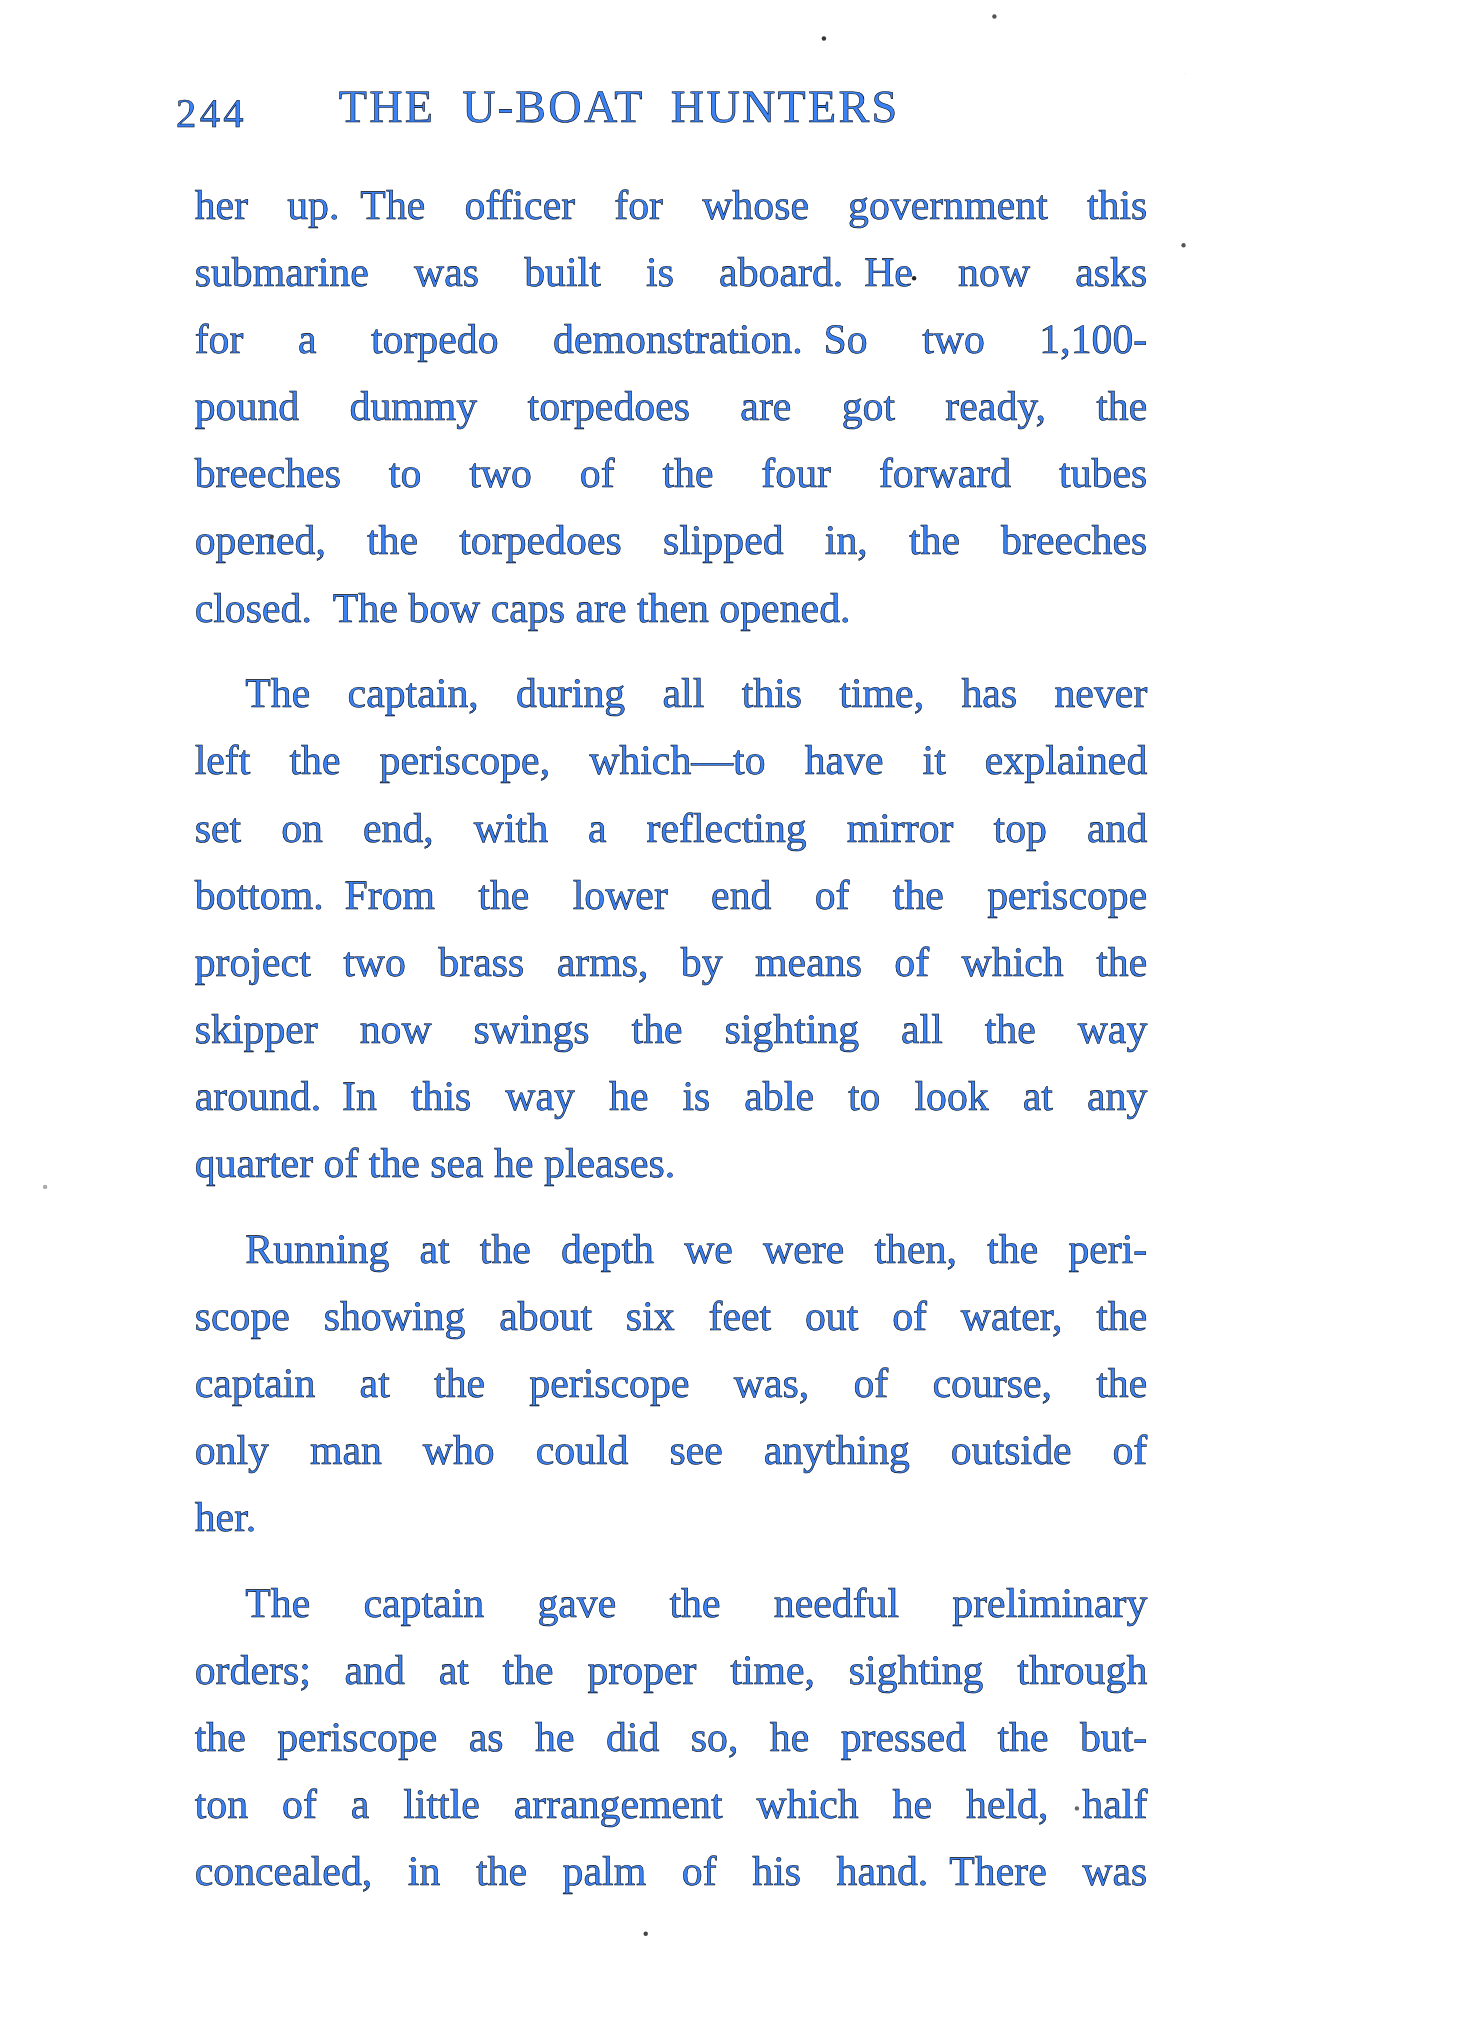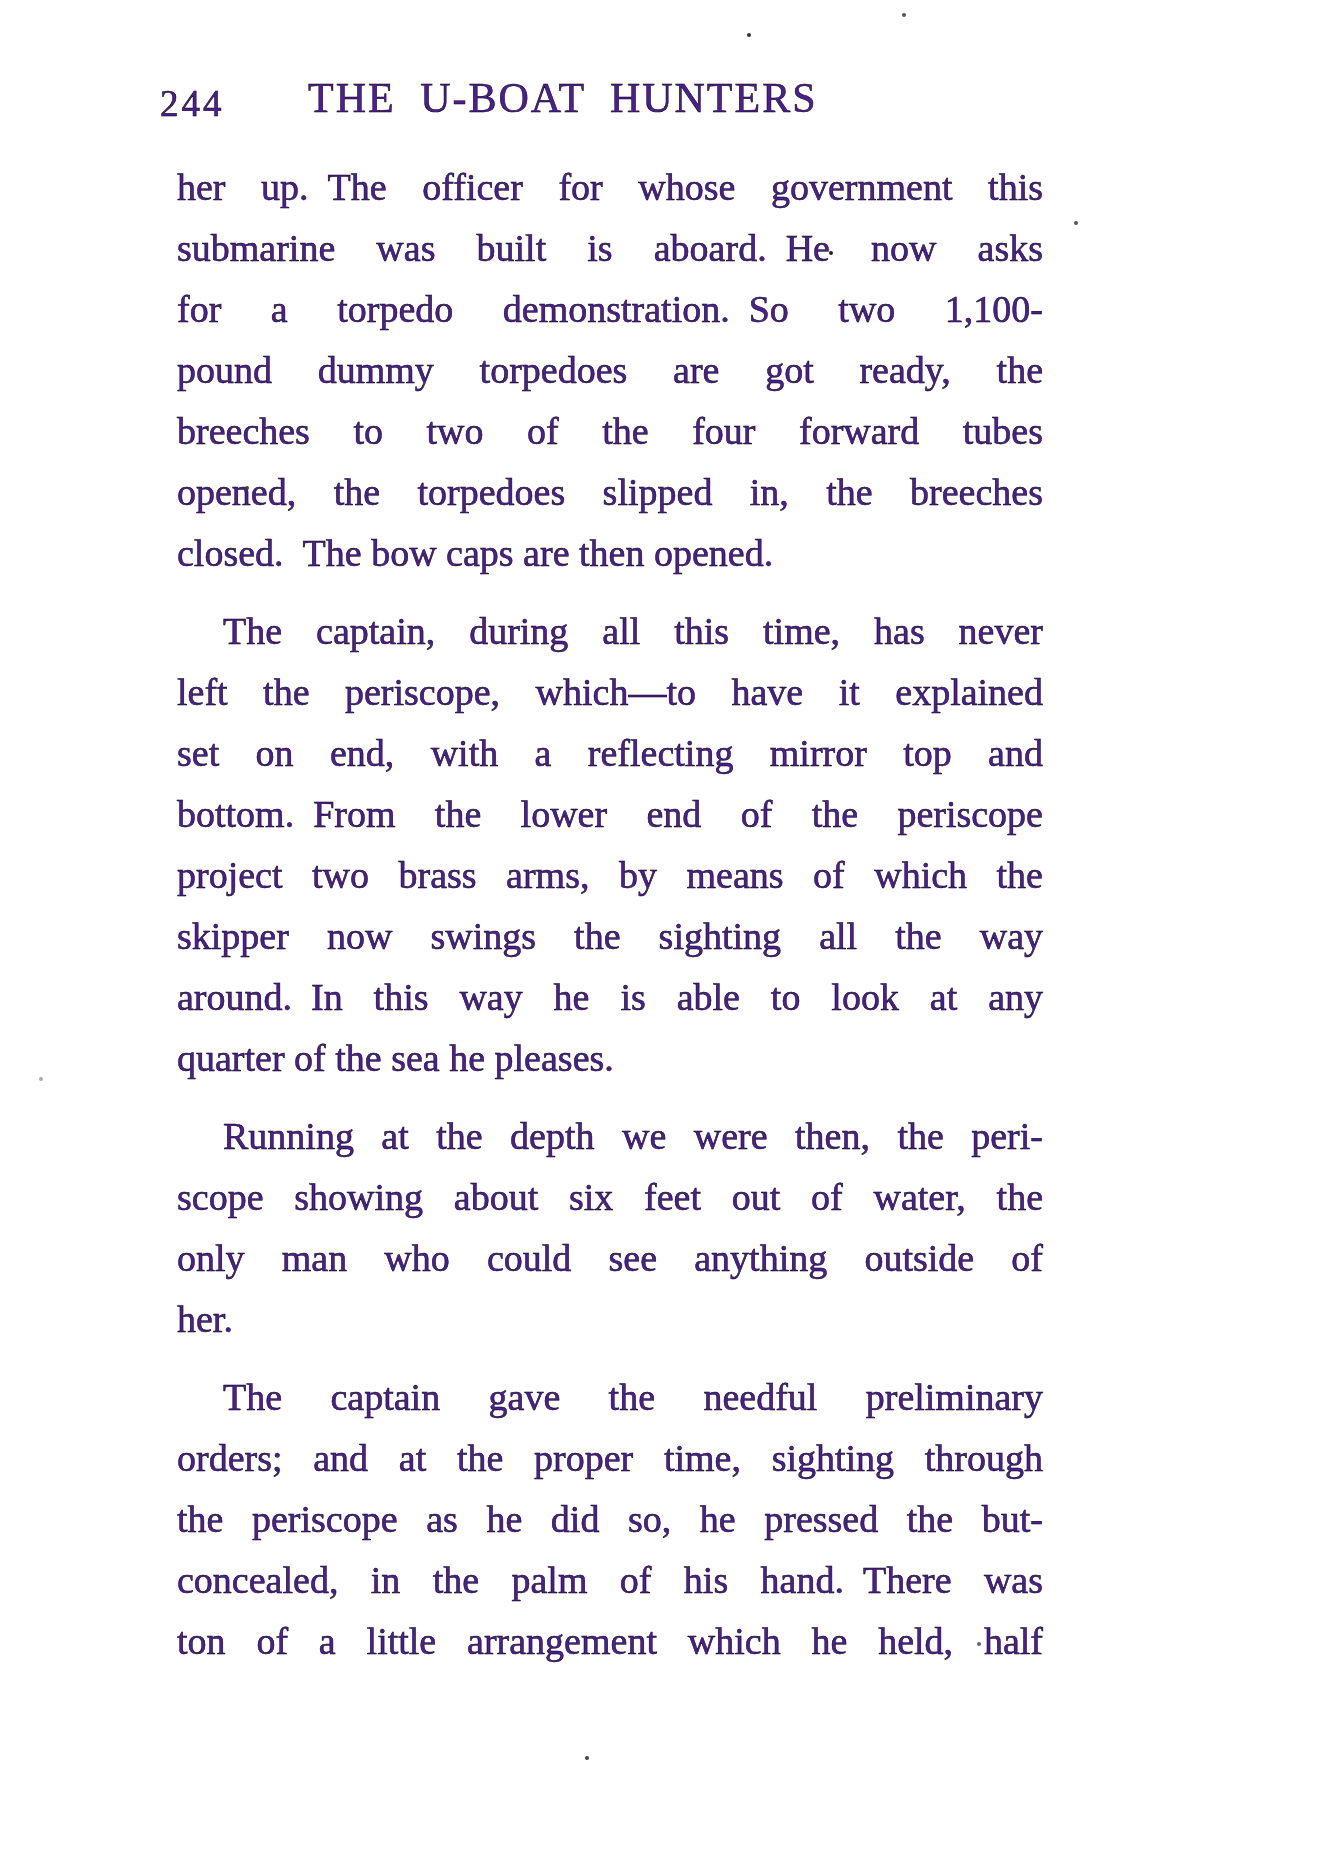--- a/index.html
+++ b/index.html
@@ -7,21 +7,21 @@
     padding: 0;
     background: #ffffff;
   }
   .page {
     position: relative;
     width: 1078px;
     height: 1849px;
     background: #ffffff;
     overflow: hidden;
     font-family: "Liberation Serif", "DejaVu Serif", serif;
-    color: #4c1d95;
+    color: #3b82f6;
     -webkit-text-stroke: 0.5px #000000;
   }
   .header {
     position: absolute;
     top: 72px;
     left: 160px;
     width: 900px;
     height: 52px;
   }
   .page-number {
@@ -119,25 +119,26 @@
         <div class="line">set on end, with a reflecting mirror top and</div>
         <div class="line">bottom. From the lower end of the periscope</div>
         <div class="line">project two brass arms, by means of which the</div>
         <div class="line">skipper now swings the sighting all the way</div>
         <div class="line">around. In this way he is able to look at any</div>
         <div class="line short">quarter of the sea he pleases.</div>
       </div>
       <div class="paragraph">
         <div class="line indent">Running at the depth we were then, the peri-</div>
         <div class="line">scope showing about six feet out of water, the</div>
+        <div class="line">captain at the periscope was, of course, the</div>
         <div class="line">only man who could see anything outside of</div>
         <div class="line short">her.</div>
       </div>
       <div class="paragraph">
         <div class="line indent">The captain gave the needful preliminary</div>
         <div class="line">orders; and at the proper time, sighting through</div>
         <div class="line">the periscope as he did so, he pressed the but-</div>
+        <div class="line">ton of a little arrangement which he held, half</div>
         <div class="line">concealed, in the palm of his hand. There was</div>
-        <div class="line">ton of a little arrangement which he held, half</div>
       </div>
     </div>
   <div class="speck"></div>
 </div>
 
 </body></html>

